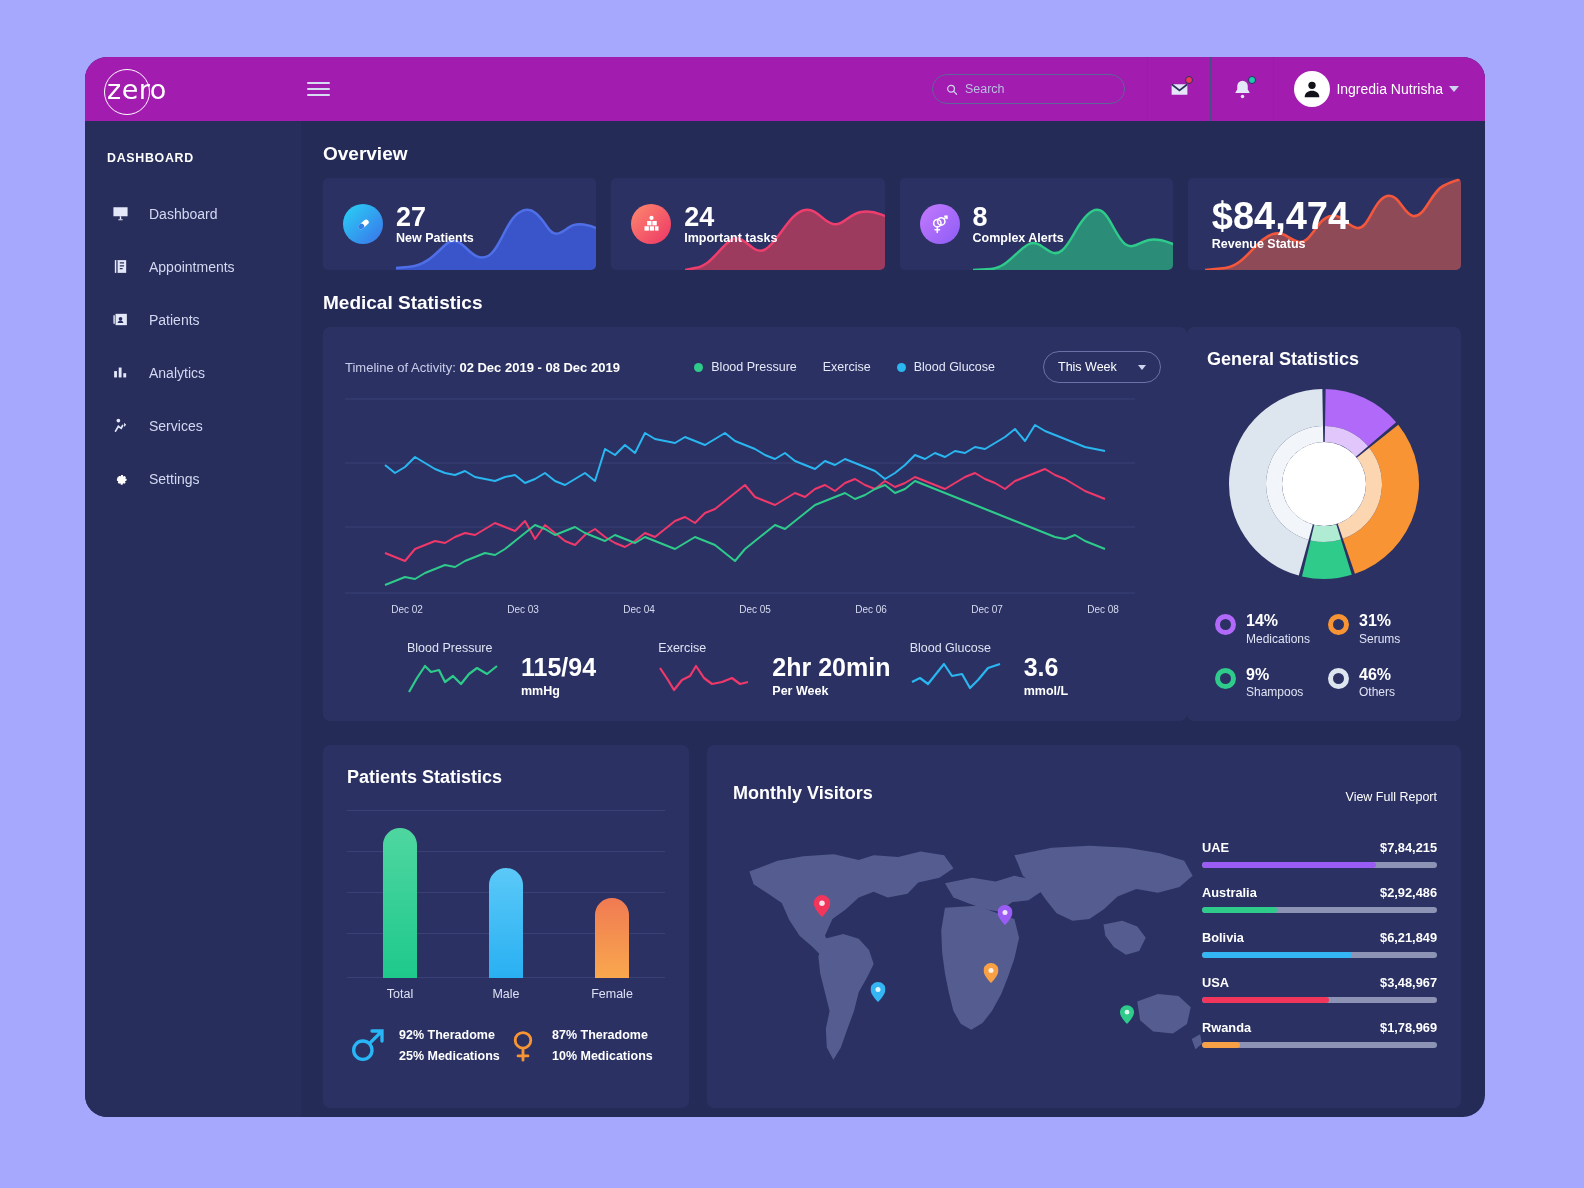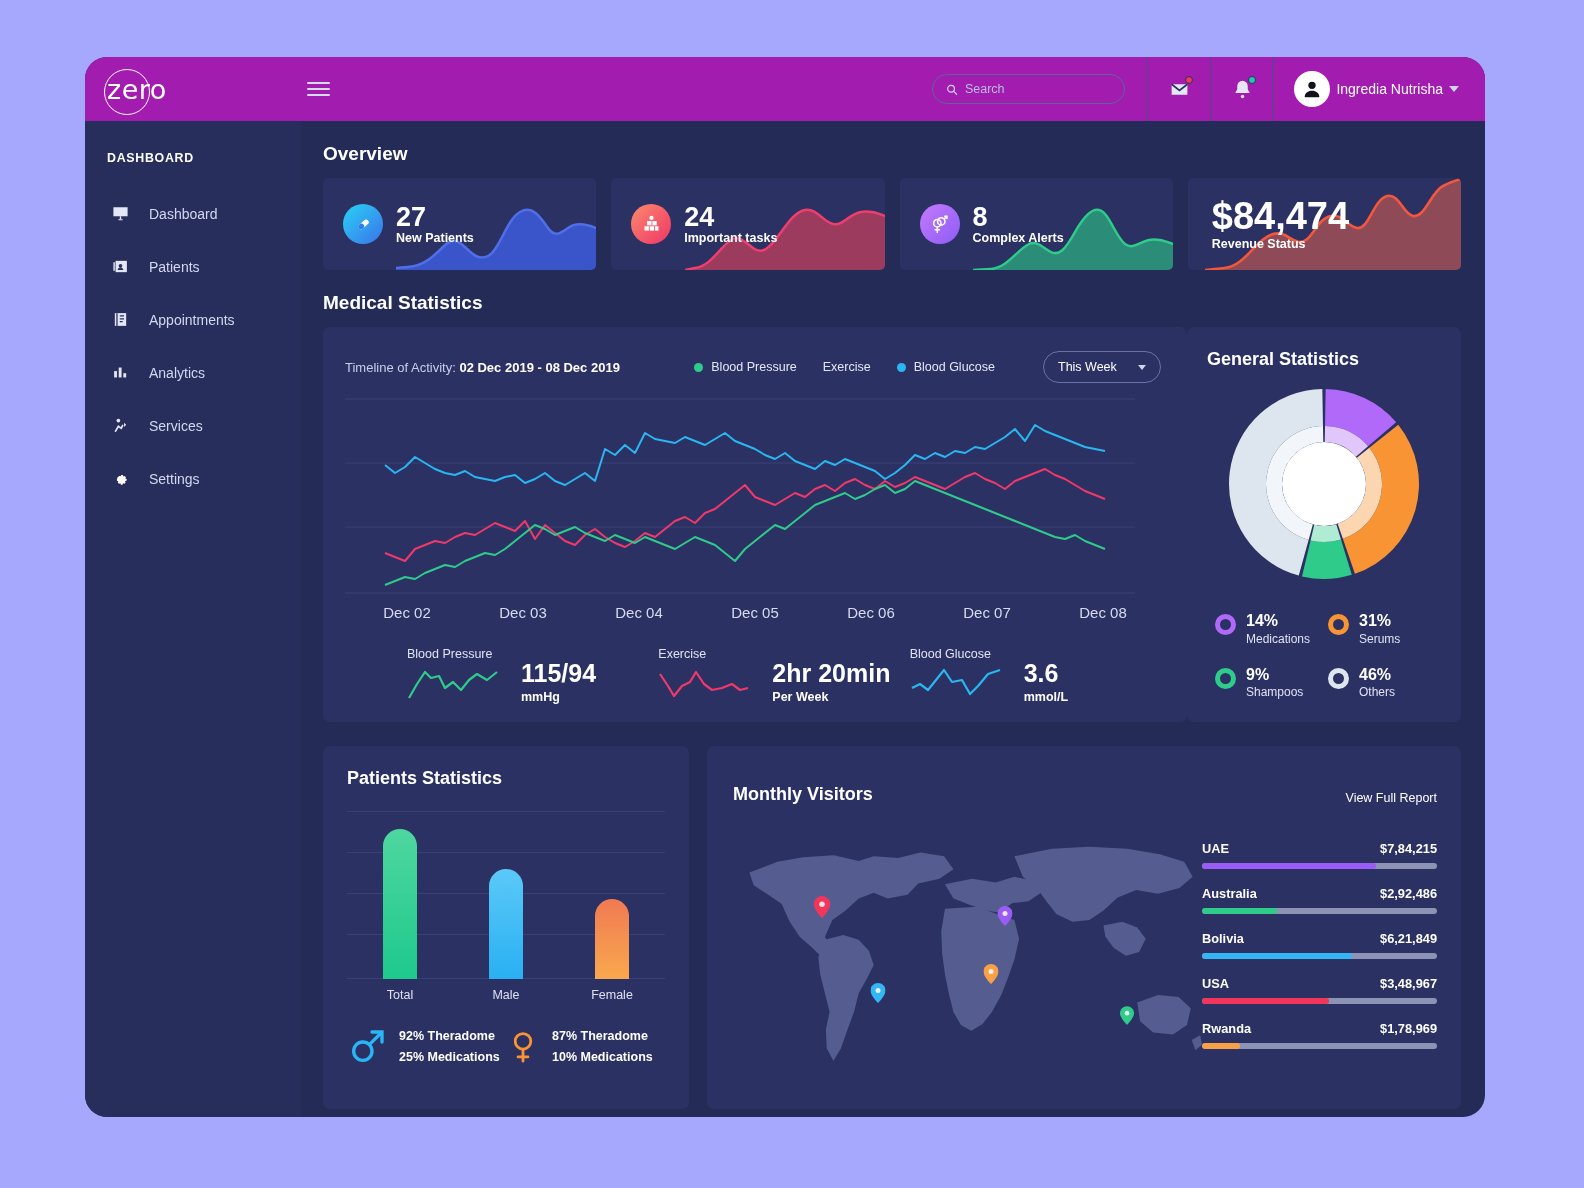--- a/index.html
+++ b/index.html
@@ -112,21 +112,21 @@
   .legend { margin-left: auto; display: flex; align-items: center; gap: 26px; }
   .lg { display: flex; align-items: center; gap: 8px; color: #e4e7f7; font-size: 12.5px; }
   .lg .d { width: 9px; height: 9px; border-radius: 50%; }
   .select-pill {
     margin-left: 22px; width: 118px; height: 32px; border: 1px solid #6a71a6;
     border-radius: 17px; display: flex; align-items: center; justify-content: space-between;
     padding: 0 14px; color: #fff; font-size: 12.5px; cursor: pointer;
   }
   .select-pill .cv { width: 0; height: 0; border-left: 4px solid transparent; border-right: 4px solid transparent; border-top: 5px solid #cfd4ef; }
   .x-axis { display: flex; padding: 7px 0 0 4px; }
-  .x-axis span { flex: 1; text-align: center; color: #d6dbf0; font-size: 15px; }
+  .x-axis span { flex: 1; text-align: center; color: #d6dbf0; font-size: 10px; }
   .metrics { display: flex; margin-top: 26px; padding: 0 0 0 62px; }
   .metric { flex: 1; display: flex; align-items: flex-end; gap: 10px; }
   .m-left { width: 104px; }
   .m-lbl { color: #dfe3f4; font-size: 12.5px; margin-bottom: 3px; }
   .m-val { color: #fff; font-size: 25px; font-weight: bold; line-height: 1.1; }
   .m-unit { color: #fff; font-size: 12.5px; font-weight: bold; margin-top: 3px; }
 
   
   .gen-panel { width: 274px; flex: 0 0 274px; padding: 22px 20px; }
   .gen-title { color: #fff; font-size: 18px; font-weight: bold; }
@@ -235,38 +235,38 @@
               <path d="M9 20h6v1.5H9z"></path>
               <path d="M11 16h2v4h-2z"></path>
             </svg>
         </span>
         <span>Dashboard</span>
       </div>
 
       <div class="nav-item">
         <span class="ico">
           <svg width="17" height="17" viewBox="0 0 24 24" fill="#e3e7f8">
+              <path d="M4 3h16v18H4z"></path>
+              <path d="M7 3v18" stroke="#272e5c" stroke-width="1.8"></path>
+              <path d="M11 7h6M11 11h6M11 15h4" stroke="#272e5c" stroke-width="1.8"></path>
+            </svg>
+        </span>
+        <span>Appointments</span>
+      </div>
+
+      <div class="nav-item">
+        <span class="ico">
+          <svg width="17" height="17" viewBox="0 0 24 24" fill="#e3e7f8">
               <path d="M5 4h16v16H5z"></path>
               <path d="M2 6h2v12H2z"></path>
               <circle cx="12" cy="11" r="2.6" fill="#272e5c"></circle>
               <path d="M8 17c0-2.3 1.8-3.5 4-3.5s4 1.2 4 3.5z" fill="#272e5c"></path>
             </svg>
         </span>
         <span>Patients</span>
-      </div>
-
-      <div class="nav-item">
-        <span class="ico">
-          <svg width="17" height="17" viewBox="0 0 24 24" fill="#e3e7f8">
-              <path d="M4 3h16v18H4z"></path>
-              <path d="M7 3v18" stroke="#272e5c" stroke-width="1.8"></path>
-              <path d="M11 7h6M11 11h6M11 15h4" stroke="#272e5c" stroke-width="1.8"></path>
-            </svg>
-        </span>
-        <span>Appointments</span>
       </div>
 
       <div class="nav-item">
         <span class="ico">
           <svg width="17" height="17" viewBox="0 0 24 24" fill="#e3e7f8">
               <rect x="3" y="10" width="4" height="9"></rect>
               <rect x="9.5" y="5" width="4" height="14"></rect>
               <rect x="16" y="13" width="4" height="6"></rect>
             </svg>
         </span>

